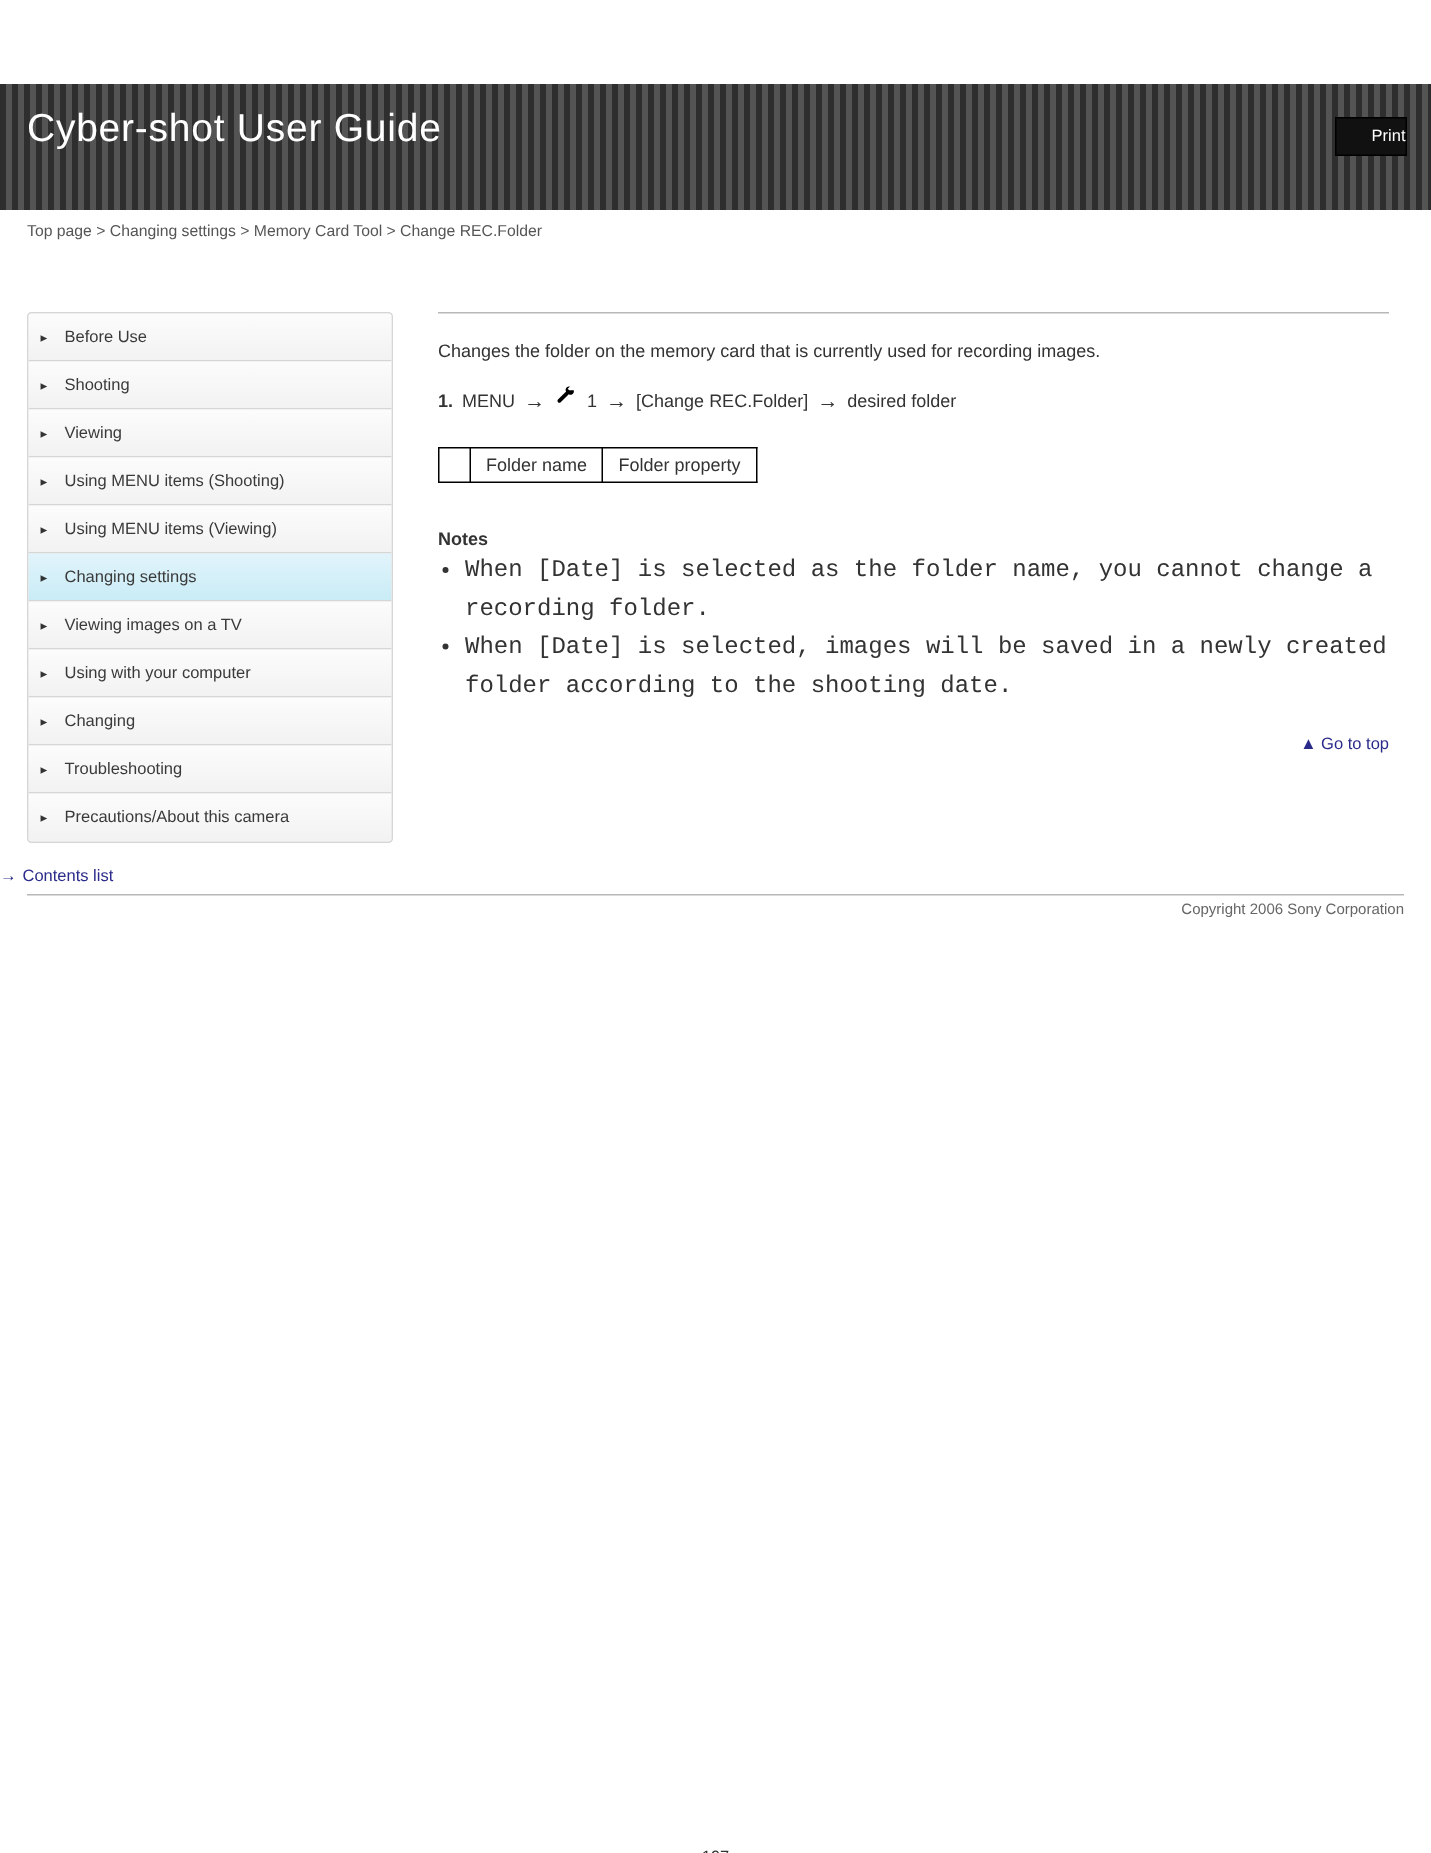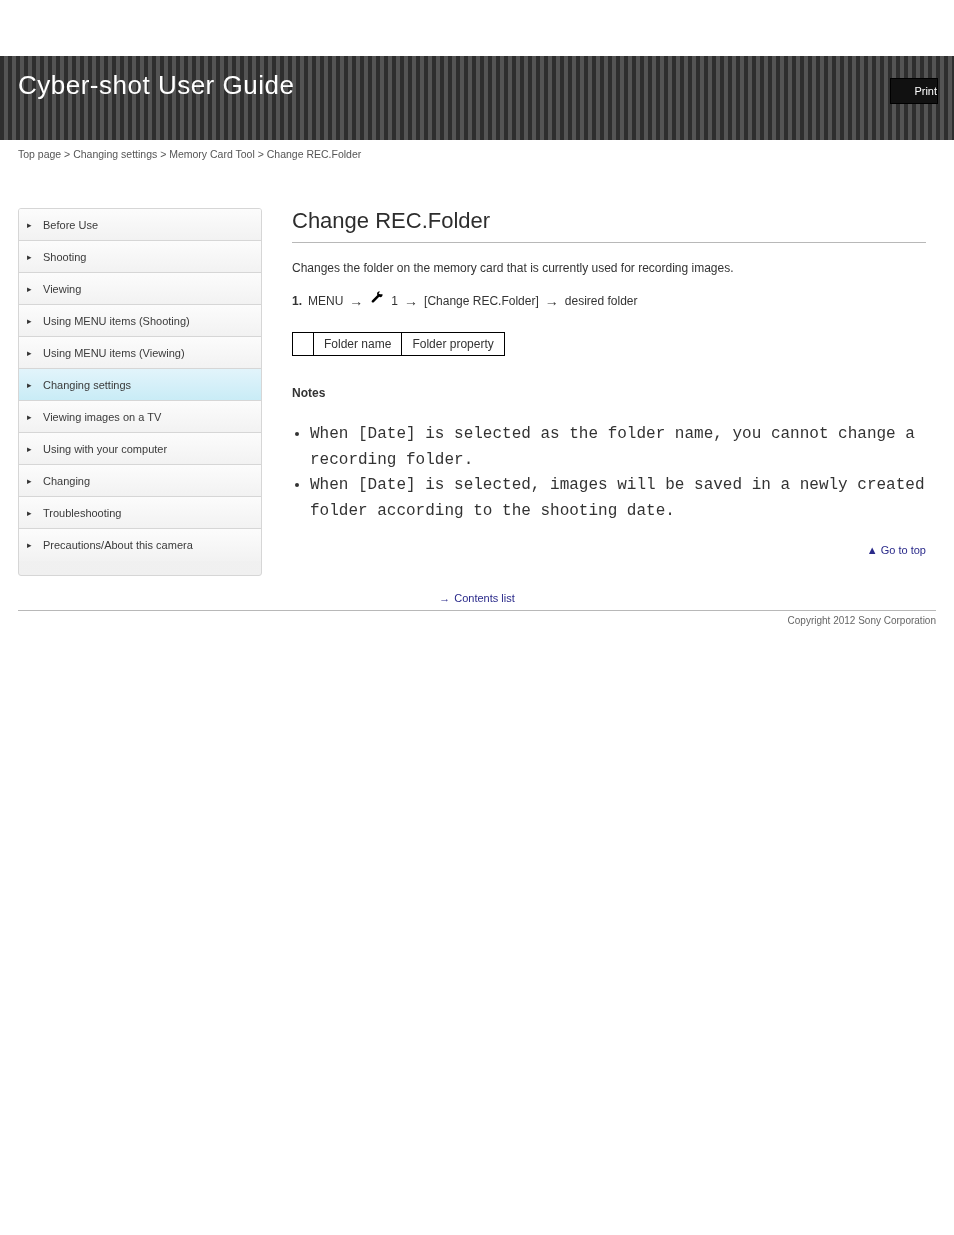--- a/index.html
+++ b/index.html
@@ -22,21 +22,21 @@
   .menu-path .seg { white-space: nowrap; }
   .arrow { font-size: 14px; }
   .wrench { display: inline-block; }
   .tbl { border-collapse: collapse; margin-bottom: 28px; }
   .tbl th, .tbl td { border: 1px solid #000; padding: 4px 10px; font-size: 12px; text-align: center; font-weight: normal; }
   .tbl th { background: #fff; }
   .checkmark { font-size: 15px; }
   .go-top { text-align: right; font-size: 11px; margin-bottom: 20px; }
   .go-top a { color: #2a2a8a; text-decoration: none; }
   .go-top .tri { color: #2a2a8a; font-size: 11px; margin-left: 4px; }
-  .footer-link { text-align: center; font-size: 11px; margin-top: 16px; padding-bottom: 6px; }
+  .footer-link { font-size: 11px; margin-top: 16px; padding-bottom: 6px; }
   .footer-link a { color: #2a2a8a; text-decoration: none; }
   .footer-link .farrow { color: #2a2a8a; margin-right: 4px; }
   .bottom-hr { border: none; border-top: 1px solid #b8b8b8; margin: 0 18px; }
   .copyright { text-align: right; font-size: 10px; color: #666; padding: 4px 18px 0 0; }
   .page-num { text-align: center; font-size: 11px; color: #333; margin-top: 620px; }
 </style>
 </head>
 <body>
 
 <div class="page">
@@ -91,21 +91,20 @@
           <span class="chev">▸</span>
           <span>Troubleshooting</span>
         </div>
       <div class="side-item">
           <span class="chev">▸</span>
           <span>Precautions/About this camera</span>
         </div>
     </div>
 
     <div class="content">
-      <div class="section-title">Change REC.Folder</div>
       <hr class="hr1">
       <div class="body-text">Changes the folder on the memory card that is currently used for recording images.</div>
 
       <div class="menu-path">
         <span style="font-weight:bold;">1.</span>
         <span class="seg">MENU</span>
         <span class="arrow">→</span>
         <span class="wrench">
           <svg width="16" height="16" viewBox="0 0 16 16">
               <path d="M13.5 3.2c.2.7.1 1.5-.4 2.1-.7.9-2 1.1-2.9.5L4.8 11.2c-.5.5-1.3.5-1.8 0s-.5-1.3 0-1.8l5.4-5.4c-.6-.9-.4-2.2.5-2.9.6-.5 1.4-.6 2.1-.4l-1.5 1.5.9.9 1.1.1z" fill="#000"></path>
@@ -121,33 +120,33 @@
       <table class="tbl">
         <tbody>
             <tr>
           <th></th>
           <th>Folder name</th>
           <th>Folder property</th>
         </tr>
       </tbody>
         </table>
 
-      <div class="body-text" style="font-weight:bold; margin-bottom:20px;">Notes</div>
+      <div class="body-text" style="font-weight:bold; margin-bottom:0;">Notes</div>
       <ul style="padding-left:18px; font-size:16px; line-height:1.6; margin-bottom:20px;font-family:Liberation Mono, monospace;">
         <li>When [Date] is selected as the folder name, you cannot change a recording folder.</li>
         <li>When [Date] is selected, images will be saved in a newly created folder according to the shooting date.</li>
       </ul>
 
       <div class="go-top">
         <a href="#"><span class="tri">▲</span> <span>Go to top</span></a>
       </div>
     </div>
   </div>
 
   <div class="footer-link">
     <span class="farrow">→</span><a href="#">Contents list</a>
   </div>
 
   <hr class="bottom-hr">
-  <div class="copyright">Copyright 2012 Sony Corporation</div>
+  <div class="copyright">Copyright 2006 Sony Corporation</div>
 
   <div class="page-num">197</div>
 </div>
 
 </body></html>

